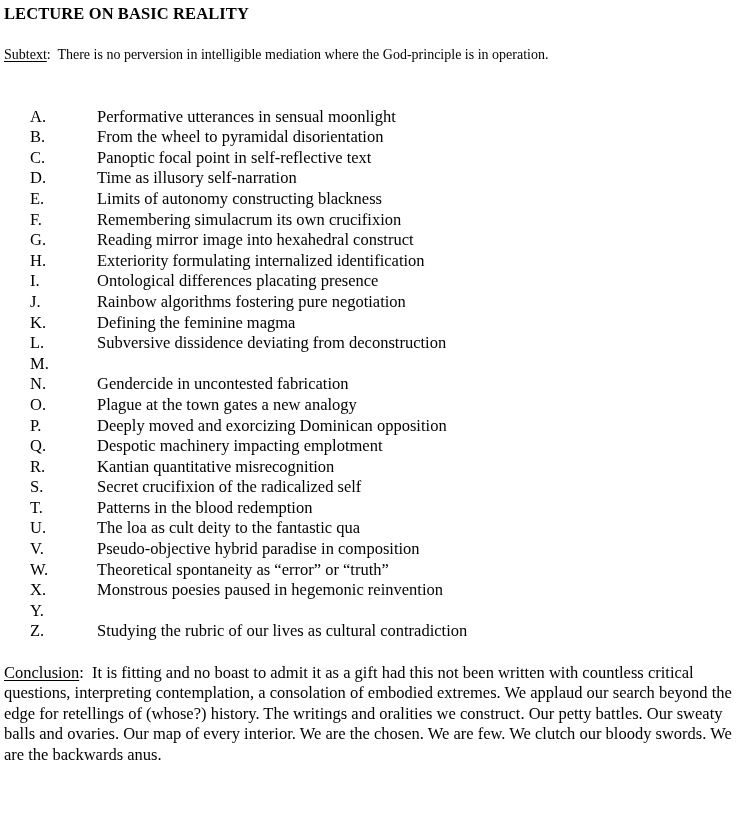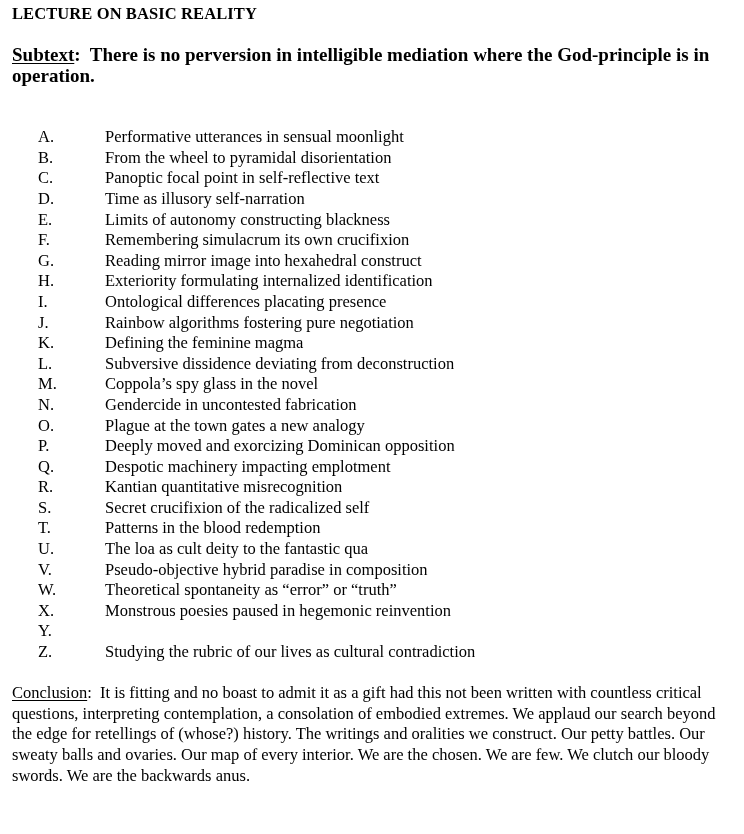--- a/index.html
+++ b/index.html
@@ -12,41 +12,40 @@
     height: 834px;
     overflow: hidden;
     font-family: "Liberation Serif", "DejaVu Serif", serif;
     color: #000000;
     -webkit-font-smoothing: none;
   }
   .page {
     box-sizing: border-box;
     width: 744px;
     height: 834px;
-    padding: 4px 12px 0 12px;
+    padding: 4px 12px 0 4px;
     position: relative;
   }
   .doc-title {
     font-size: 16.5px;
     font-weight: bold;
     line-height: 20.5px;
     margin: 0;
     letter-spacing: 0.1px;
     white-space: nowrap;
   }
   .spacer-line {
     height: 20.5px;
   }
   .para {
-    font-size: 19px;
+    font-size: 14px;
     line-height: 20.6px;
     margin: 0;
     text-align: left;
     max-width: 726px;
-    font-weight: bold;
   }
   .label-underline {
     text-decoration: underline;
     text-underline-offset: 1.5px;
   }
   .examples-list {
     list-style: none;
     margin: 0;
     padding: 0;
   }
@@ -139,21 +138,20 @@
       <li class="example-row">
         <span class="example-marker">K.</span>
         <span class="example-text">Defining the feminine magma</span>
       </li>
       <li class="example-row">
         <span class="example-marker">L.</span>
         <span class="example-text">Subversive dissidence deviating from deconstruction</span>
       </li>
       <li class="example-row">
         <span class="example-marker">M.</span>
-        <span class="example-text">Coppola’s spy glass in the novel</span>
       </li>
       <li class="example-row">
         <span class="example-marker">N.</span>
         <span class="example-text">Gendercide in uncontested fabrication</span>
       </li>
       <li class="example-row">
         <span class="example-marker">O.</span>
         <span class="example-text">Plague at the town gates a new analogy</span>
       </li>
       <li class="example-row">

